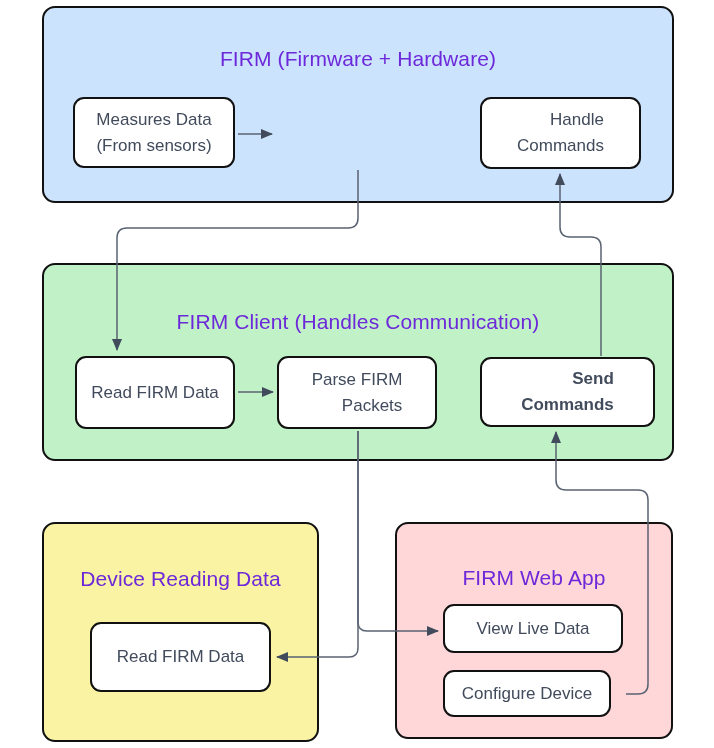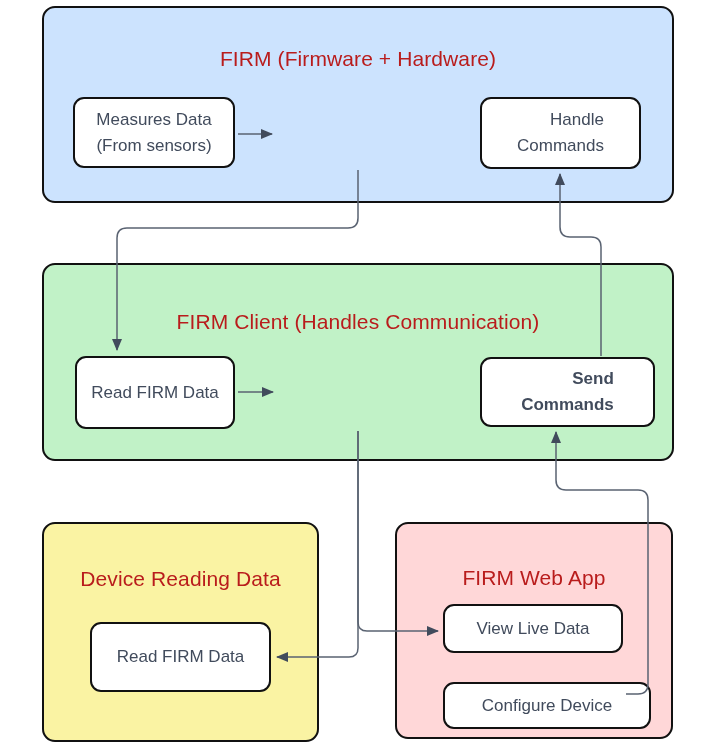--- a/index.html
+++ b/index.html
@@ -15,21 +15,21 @@
     position: absolute;
     border: 2.2px solid #111111;
     border-radius: 13px;
     box-sizing: border-box;
   }
   .group-title {
     position: absolute;
     text-align: center;
     font-size: 21px;
     line-height: 26px;
-    color: #b91c1c;
+    color: #6d28d9;
     letter-spacing: 0.1px;
   }
   .node {
     position: absolute;
     background: #ffffff;
     border: 2.4px solid #111111;
     border-radius: 11px;
     box-sizing: border-box;
     display: flex;
     align-items: center;
@@ -59,33 +59,35 @@
 
   <div class="node" style="left:73px; top:97px; width:162px; height:71px;">Measures Data
 (From sensors)</div>
   <div class="node" style="left:480px; top:97px; width:161px; height:72px;">Handle
 Commands</div>
 
   <div class="group" style="left: 42px; top: 263px; width: 632px; height: 198px; background-color: rgb(193, 242, 199);"></div>
   <div class="group-title" style="left:42px; top:309px; width:632px;">FIRM Client (Handles Communication)</div>
 
   <div class="node" style="left:75px; top:356px; width:160px; height:73px;">Read FIRM Data</div>
+  <div class="node" style="left:277px; top:356px; width:160px; height:73px;">Parse FIRM
+Packets</div>
   <div class="node" style="left:480px; top:357px; width:175px; height:70px;font-weight:bold;">Send
 Commands</div>
 
   <div class="group" style="left: 42px; top: 522px; width: 277px; height: 220px; background-color: rgb(250, 243, 163);"></div>
   <div class="group-title" style="left:42px; top:566px; width:277px;">Device Reading Data</div>
 
   <div class="node" style="left:90px; top:622px; width:181px; height:70px;">Read FIRM Data</div>
 
   <div class="group" style="left: 395px; top: 522px; width: 278px; height: 217px; background-color: rgb(255, 215, 216);"></div>
   <div class="group-title" style="left:395px; top:565px; width:278px;text-align:center;">FIRM Web App</div>
 
   <div class="node" style="left:443px; top:604px; width:180px; height:49px;">View Live Data</div>
-  <div class="node" style="left:443px; top:670px; width:208px; height:47px;margin-top:12px;">Configure Device</div>
+  <div class="node" style="left:443px; top:670px; width:168px; height:47px;">Configure Device</div>
 
   <svg id="connector-layer" viewBox="0 0 714 748" xmlns="http://www.w3.org/2000/svg">
     <defs>
       <marker id="arrow" markerUnits="userSpaceOnUse" markerWidth="14" markerHeight="12" refX="11" refY="5" orient="auto">
         <path d="M0,0 L12,5 L0,10 Z" fill="#414b5c"></path>
       </marker>
     </defs>
     <g stroke-width="1.5" stroke="#5a6372">
       <path class="wire" d="M238,134 H272" marker-end="url(#arrow)"></path>
       <path class="wire" d="M358,170 V218 Q358,228 348,228 H127 Q117,228 117,238 V350" marker-end="url(#arrow)"></path>

